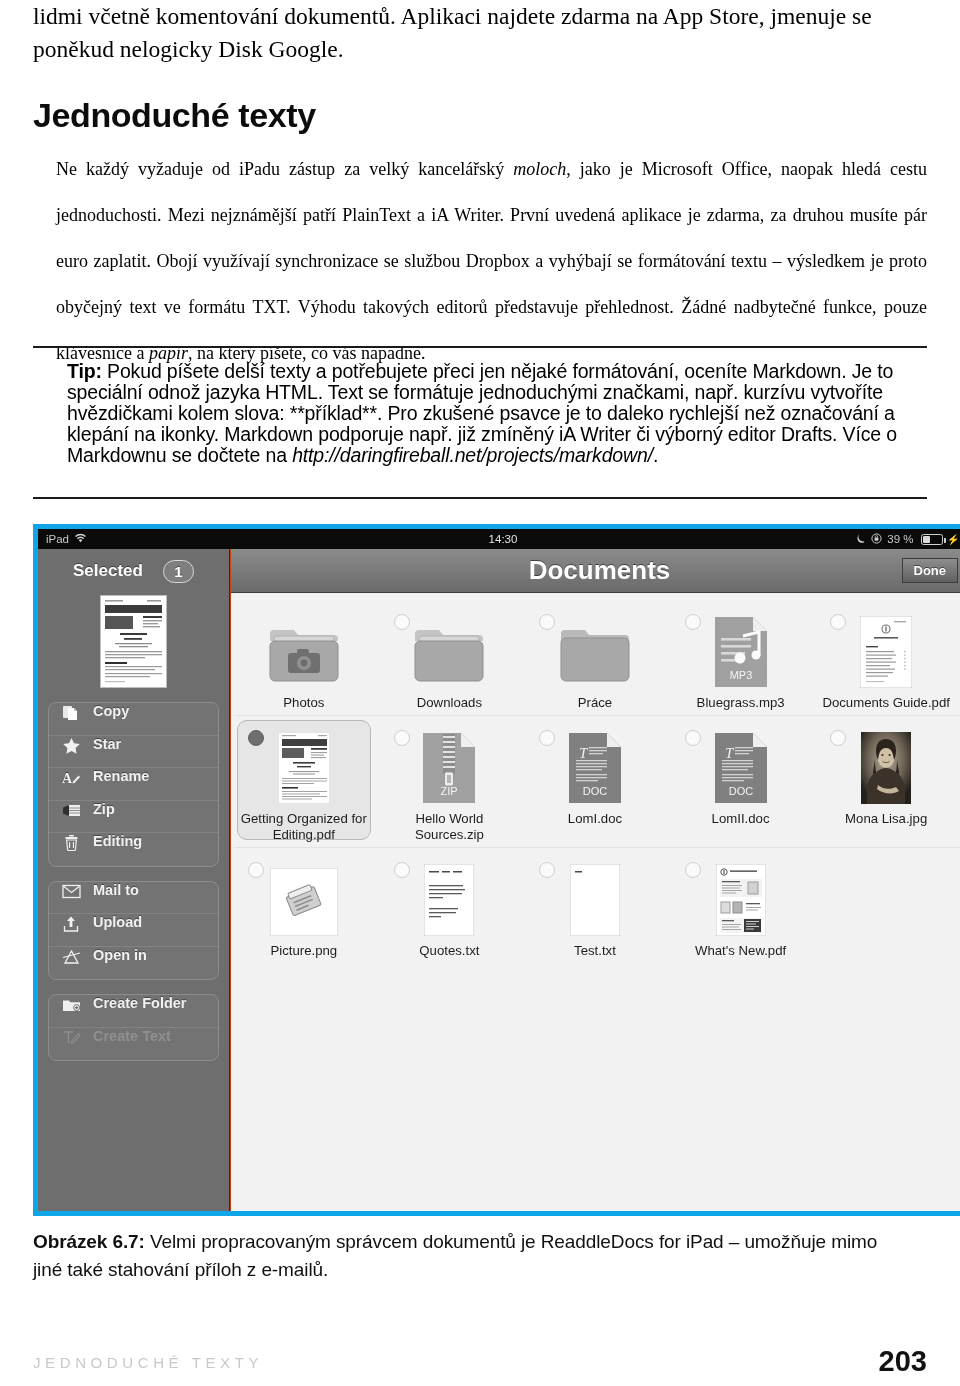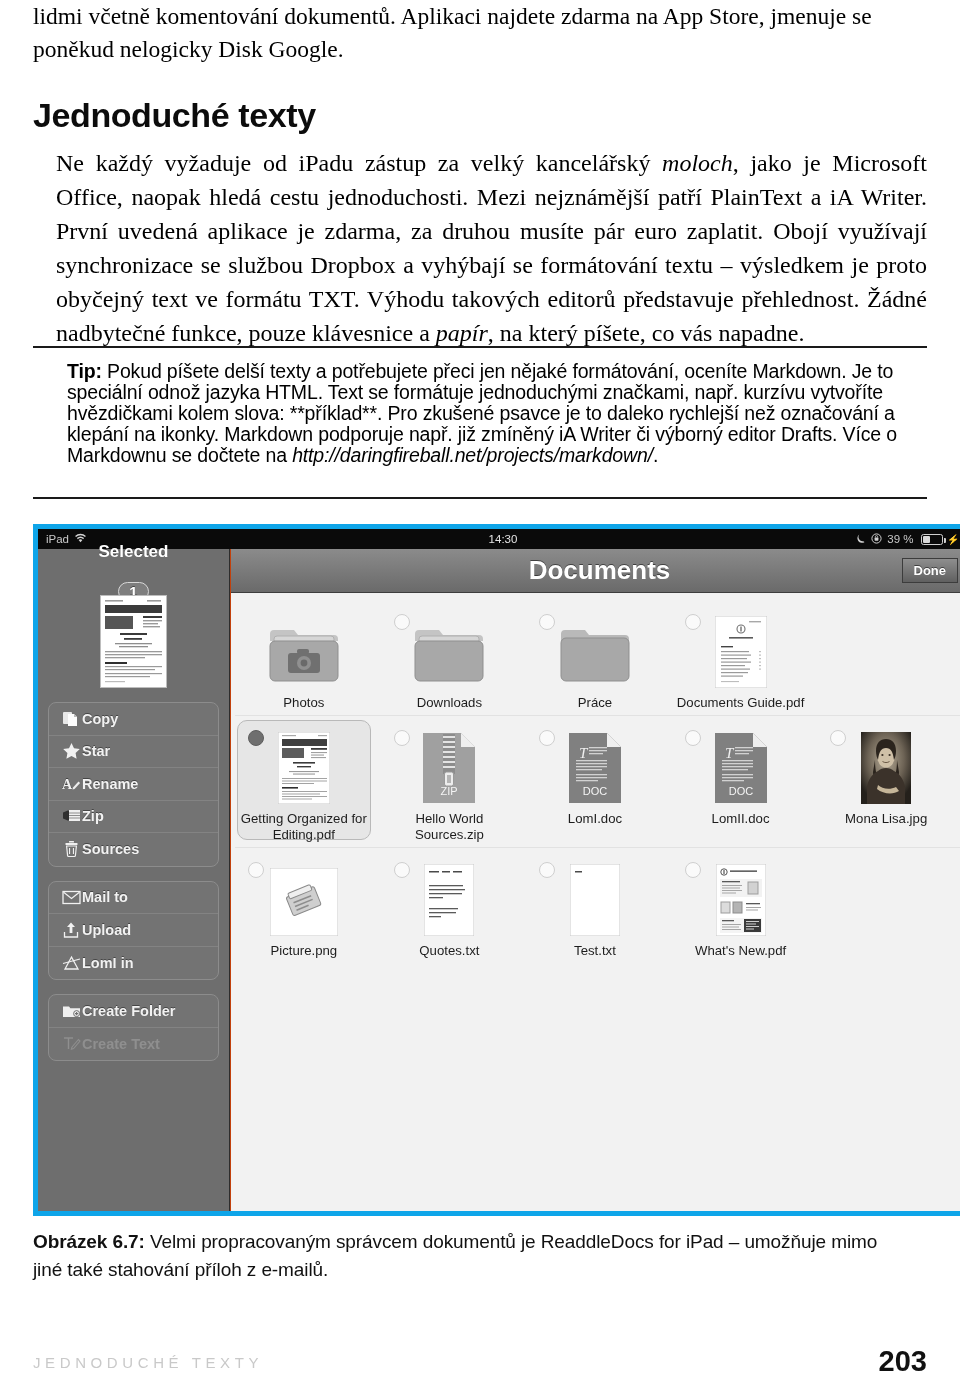--- a/index.html
+++ b/index.html
@@ -27,21 +27,21 @@
   h1.section-title {
     position:absolute; left:33px; top:96px; margin:0;
     font-family:"Liberation Sans", sans-serif;
     font-weight:bold; font-size:34px; letter-spacing:-0.4px;
     color:#0c0c0c;
   }
 
   .bodytext {
     position:absolute; left:56px; top:146px; width:871px;
     font-family:"Liberation Serif", serif;
-    font-size:24px; line-height:34px;
+    font-size:18px; line-height:46px;
     text-align:justify;
   }
   .bodytext p { margin:0; }
   .bodytext i, .runover i { font-style:italic; }
 
   
   .tipbox { position:absolute; left:33px; top:346px; width:894px; }
   .tip-rule-top {
     height:0; border-top:2.2px solid #1a1a1a; width:894px;
   }
@@ -91,39 +91,38 @@
   .sidebar {
     position:absolute; left:0; top:20px; width:192px; bottom:0;
     background:#6e6e6e;
     border-right:1px solid #2d2d2d;
   }
   .sb-header {
     height:44px; display:flex; align-items:center; justify-content:center; gap:20px;
     font-family:"Liberation Sans", sans-serif; color:#ffffff;
     font-weight:bold; font-size:17px;
     text-shadow:0 -1px 0 rgba(0,0,0,.45);
-    flex-direction:column;
   }
   .count-pill {
     min-width:31px; height:23px; border-radius:12px;
     background:#7e7e7e; border:1.4px solid #d8d8d8;
     display:flex; align-items:center; justify-content:center;
     font-size:15px; color:#fff; padding:0 7px;
   }
   .sb-thumb {
     width:67px; height:93px; margin:2px auto 0; background:#fff;
     border:1px solid #bdbdbd;
     display:block; position:relative; overflow:hidden;
   }
   .menu-group {
     margin:14px 10px 0; border:1px solid #8c8c8c; border-radius:8px;
     overflow:hidden; background:rgba(255,255,255,.035);
   }
   .menu-item {
-    height:32.5px; display:flex; align-items:center; 
+    height:32.5px; display:flex; gap:11px;
     padding-left:11px;
     border-bottom:1px solid #838383;
     font-family:"Liberation Sans", sans-serif;
     font-weight:bold; font-size:14.5px; color:#f2f2f2;
     text-shadow:0 -1px 0 rgba(0,0,0,.4);
   }
   .menu-item:last-child { border-bottom:none; }
   .menu-item.disabled { color:#8f8f8f; text-shadow:none; }
   .mi-icon { width:22px; height:20px; display:flex; align-items:center; justify-content:center; }
   .mi-icon svg { display:block; }
@@ -344,21 +343,21 @@
         <div class="menu-item">
           <span class="mi-icon">
             <svg width="17" height="18" viewBox="0 0 17 18">
                 <rect x="2.5" y="3" width="12" height="2" rx=".6" fill="#efefef"></rect>
                 <rect x="6" y="1" width="5" height="1.6" rx=".5" fill="#efefef"></rect>
                 <path d="M3.6 6h9.8l-1 9.6a1 1 0 0 1-1 .9H5.6a1 1 0 0 1-1-.9Z" fill="none" stroke="#efefef" stroke-width="1.2"></path>
                 <rect x="6" y="8" width="1.1" height="6" fill="#efefef"></rect>
                 <rect x="9.9" y="8" width="1.1" height="6" fill="#efefef"></rect>
               </svg>
           </span>
-          <span>Sources</span>
+          <span>Editing</span>
         </div>
       </div>
 
       <div class="menu-group">
         <div class="menu-item">
           <span class="mi-icon">
             <svg width="19" height="15" viewBox="0 0 19 15">
                 <rect x="1" y="1.5" width="17" height="12" fill="none" stroke="#f1f1f1" stroke-width="1.3"></rect>
                 <path d="M1.6 2.3 9.5 8.4l7.9-6.1" fill="none" stroke="#f1f1f1" stroke-width="1.2"></path>
               </svg>
@@ -374,21 +373,21 @@
           </span>
           <span>Upload</span>
         </div>
         <div class="menu-item">
           <span class="mi-icon">
             <svg width="19" height="17" viewBox="0 0 19 17">
                 <path d="M9.5 3 16 15H3Z" fill="none" stroke="#f1f1f1" stroke-width="1.3"></path>
                 <path d="M1 9.5 18 5" stroke="#f1f1f1" stroke-width="1.2"></path>
               </svg>
           </span>
-          <span>LomI in</span>
+          <span>Open in</span>
         </div>
       </div>
 
       <div class="menu-group">
         <div class="menu-item">
           <span class="mi-icon">
             <svg width="19" height="16" viewBox="0 0 19 16">
                 <path d="M1 3.5h6l1.4 1.8H18V14H1Z" fill="#efefef"></path>
                 <circle cx="14.6" cy="10.6" r="3" fill="#efefef" stroke="#6e6e6e" stroke-width="1"></circle>
                 <path d="M14.6 8.9v3.4M12.9 10.6h3.4" stroke="#6e6e6e" stroke-width="1.1"></path>
@@ -448,20 +447,40 @@
             <span class="tick"></span>
             <div class="icon-wrap">
               <svg width="80" height="68" viewBox="0 0 80 68">
                 <path d="M6 14a4 4 0 0 1 4-4h20l4 5h36a4 4 0 0 1 4 4v2H6Z" fill="#b9b9b9"></path>
                 <rect x="6" y="18" width="68" height="43" rx="5" fill="#a8a8a8" stroke="#8f8f8f" stroke-width="1"></rect>
               </svg>
             </div>
             <div class="label">Práce</div>
           </div>
 
+          <div class="cell">
+            <span class="tick"></span>
+            <div class="icon-wrap">
+              <svg width="56" height="72" viewBox="0 0 56 72">
+                <path d="M2 1h38l14 14v56H2Z" fill="#a0a0a0"></path>
+                <path d="M40 1v14h14Z" fill="#efefef"></path>
+                <g fill="#d8d8d8">
+                  <rect x="8" y="22" width="30" height="2.6"></rect>
+                    <rect x="8" y="29" width="30" height="2.6"></rect>
+                  <rect x="8" y="36" width="24" height="2.6"></rect>
+                    <rect x="8" y="43" width="20" height="2.6"></rect>
+                </g>
+                <path d="M30 20 46 16v24" stroke="#fbfbfb" stroke-width="3" fill="none"></path>
+                <circle cx="27" cy="42" r="5.5" fill="#fbfbfb"></circle>
+                <circle cx="43" cy="39" r="4.5" fill="#fbfbfb"></circle>
+                <text x="28" y="63" text-anchor="middle" font-family="Liberation Sans, sans-serif" font-size="11" fill="#f4f4f4">MP3</text>
+              </svg>
+            </div>
+            <div class="label">Bluegrass.mp3</div>
+          </div>
 
           <div class="cell">
             <span class="tick"></span>
             <div class="icon-wrap">
               <svg width="52" height="72" viewBox="0 0 52 72">
                 <rect width="52" height="72" fill="#fff" stroke="#c9c9c9"></rect>
                 <rect x="34" y="5" width="12" height="1.4" fill="#a8a8a8"></rect>
                 <circle cx="26" cy="13" r="4" fill="none" stroke="#707070" stroke-width="1.1"></circle>
                 <rect x="25.3" y="10.5" width="1.4" height="5" fill="#707070"></rect>
                 <rect x="14" y="21" width="24" height="1.6" fill="#5a5a5a"></rect>

